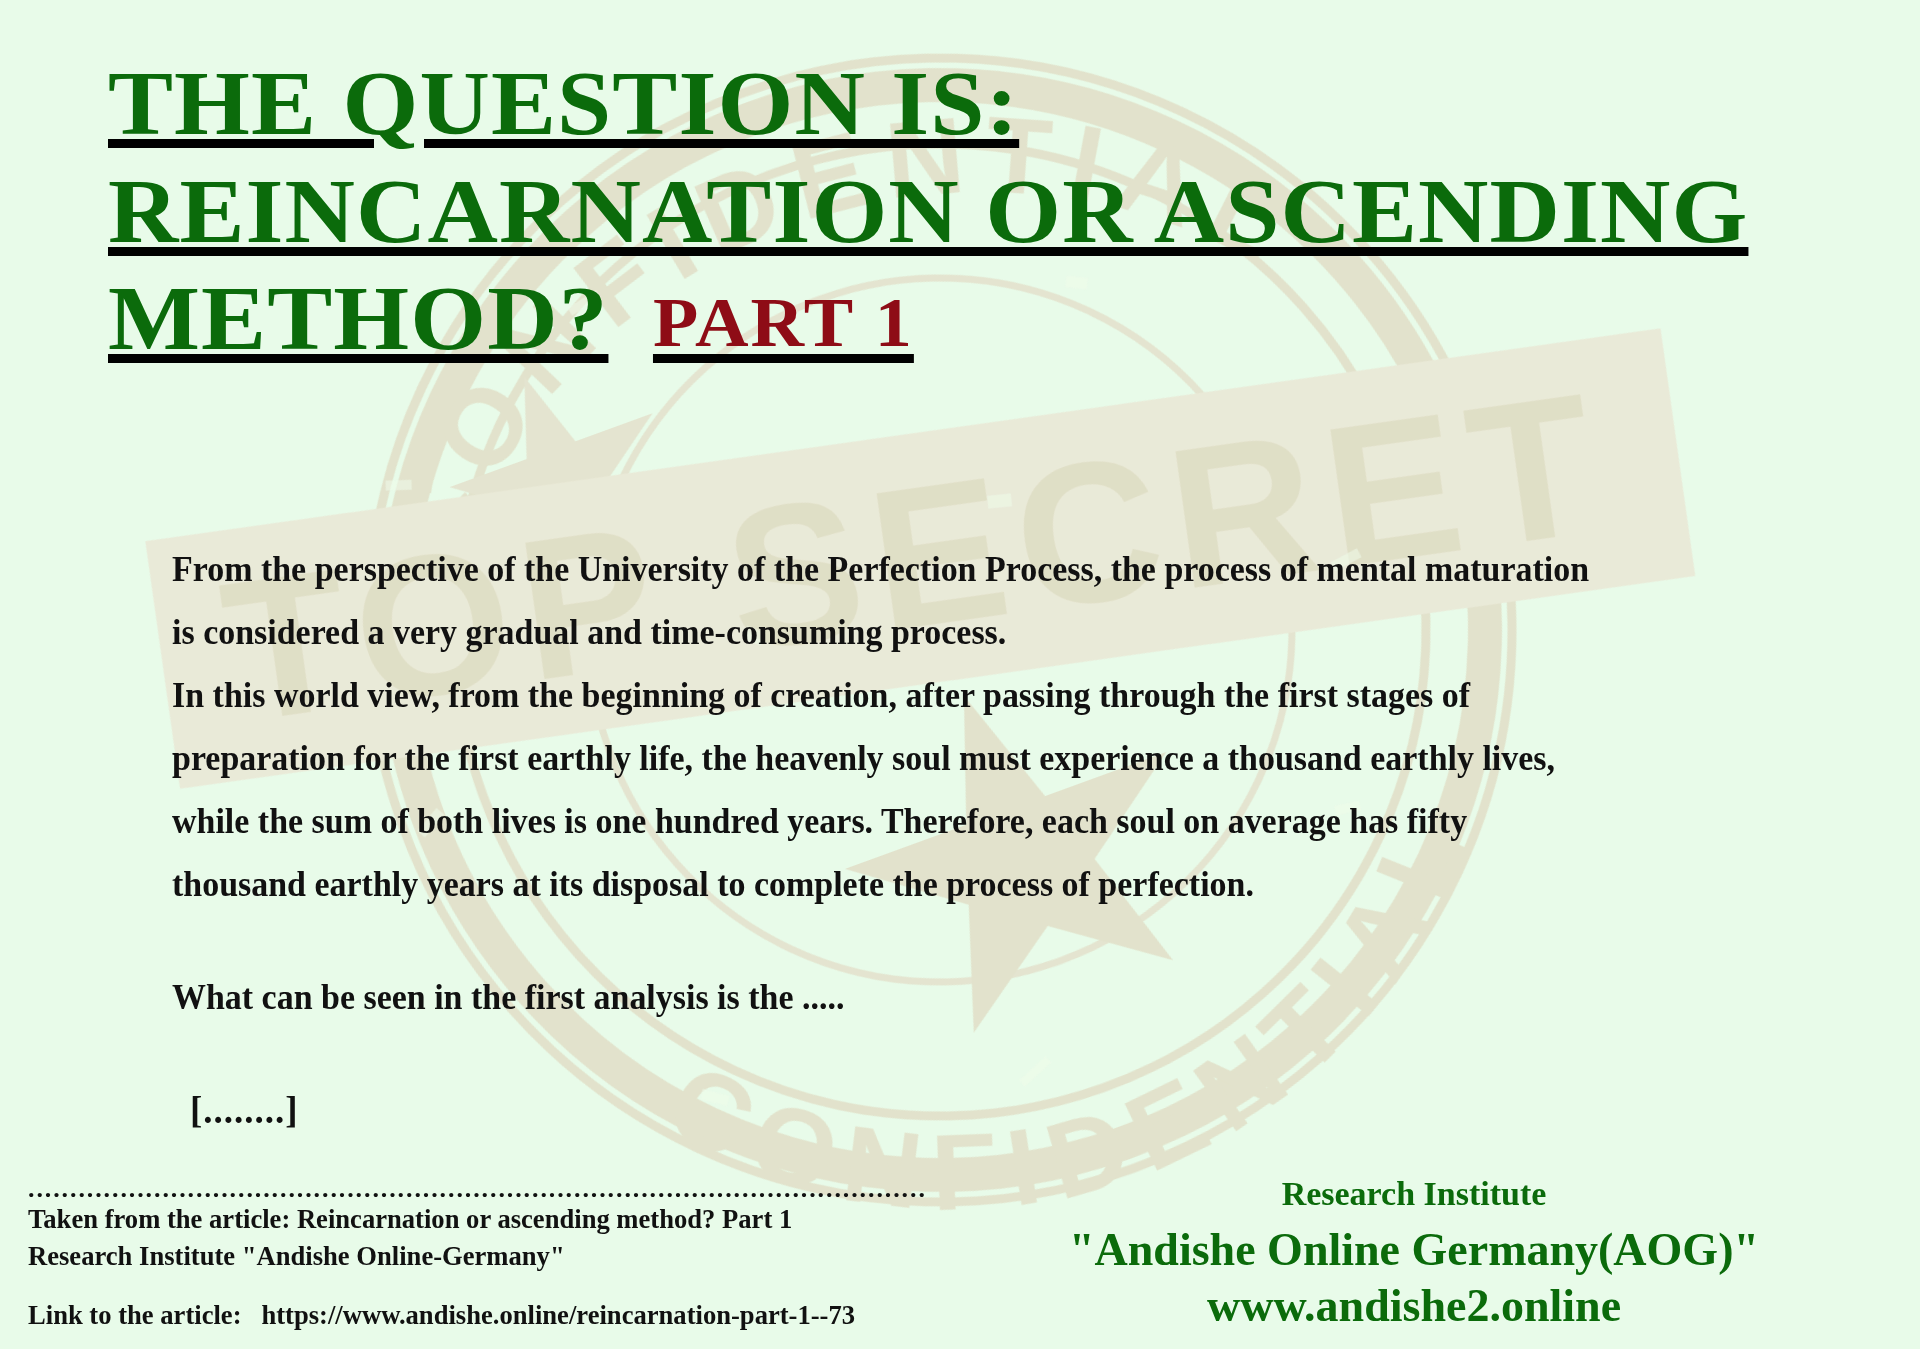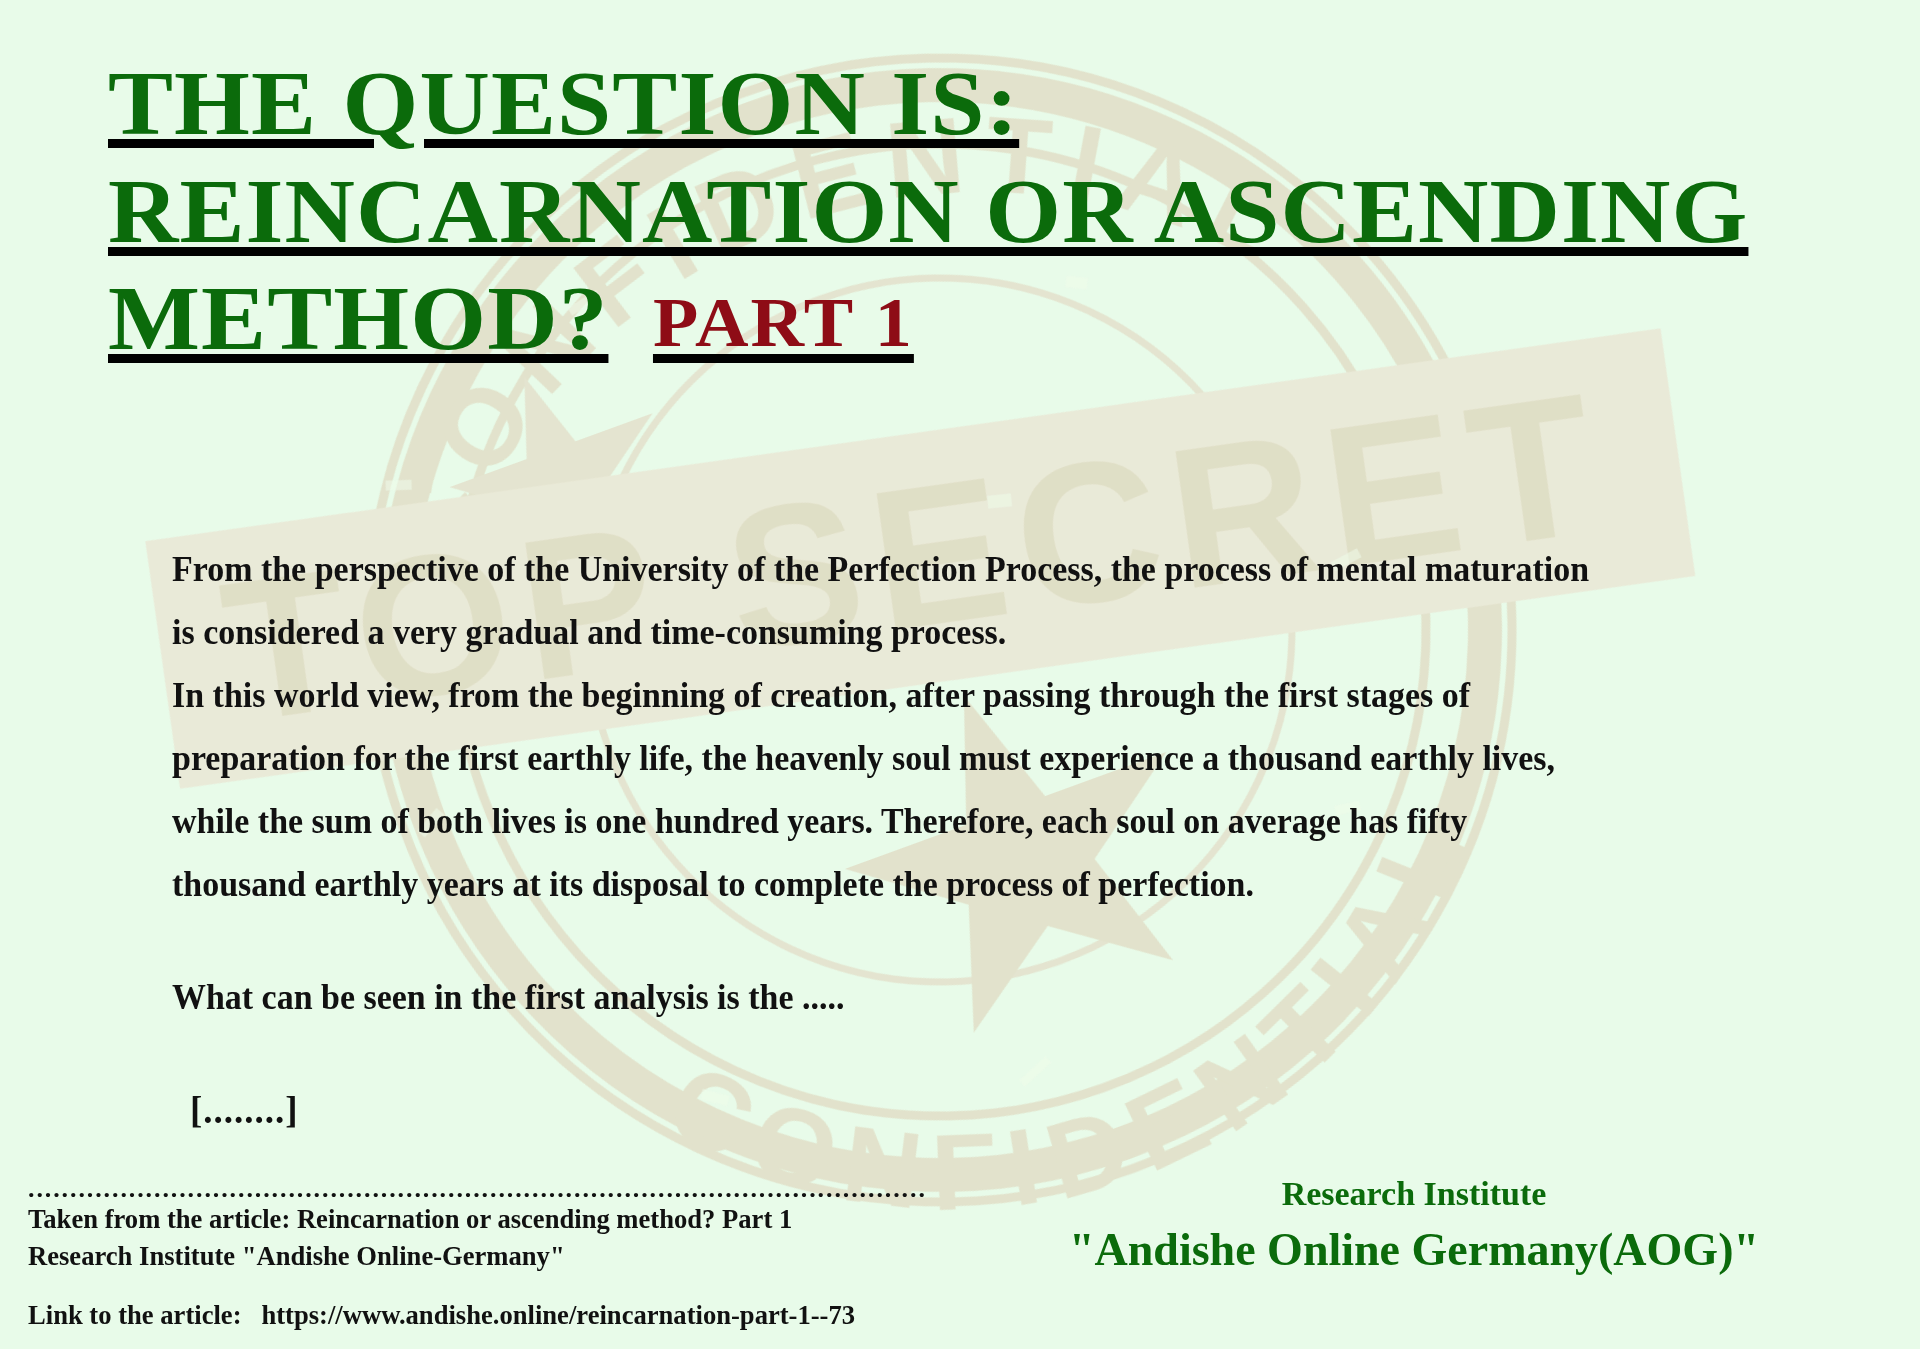--- a/index.html
+++ b/index.html
@@ -241,16 +241,17 @@
       <div class="footer-line">Research Institute "Andishe Online-Germany"</div>
       <div class="footer-line footer-link">
         <span>Link to the article:</span>
         <span>&nbsp;&nbsp;</span><span>https://www.andishe.online/reincarnation-part-1--73</span>
       </div>
     </div>
 
     <div class="footer-right">
       <div class="org-line">Research Institute</div>
       <div class="org-line big">"Andishe Online Germany(AOG)"</div>
+      <div class="org-line big">www.andishe2.online</div>
     </div>
 
   </div>
 </div>
 
 </body></html>

